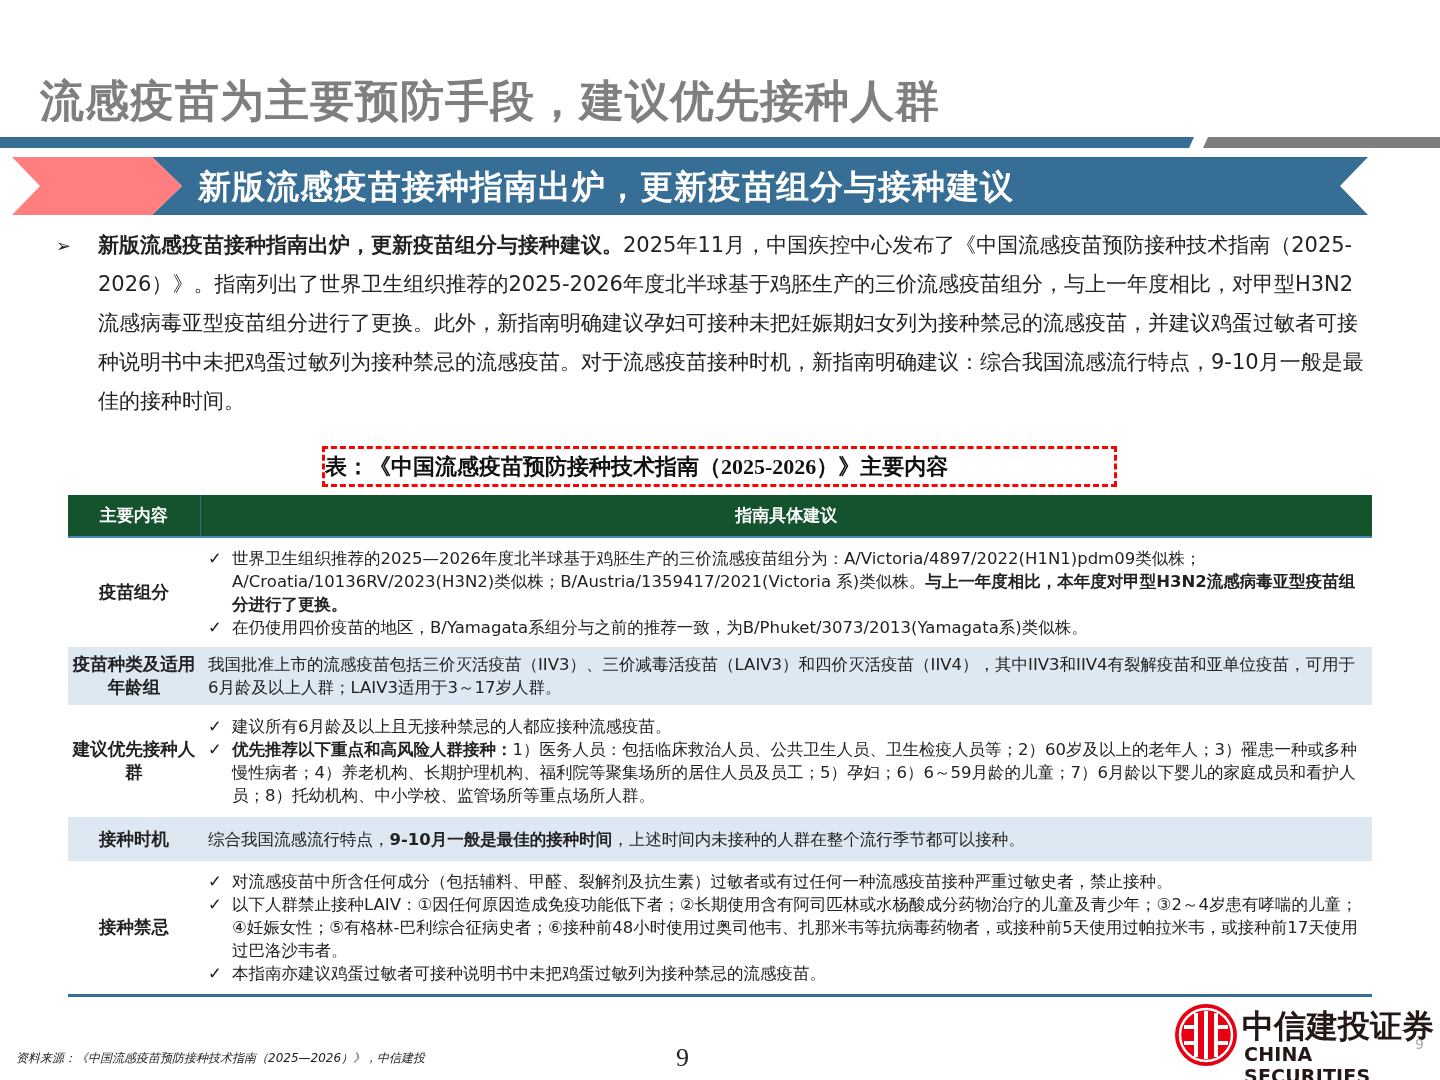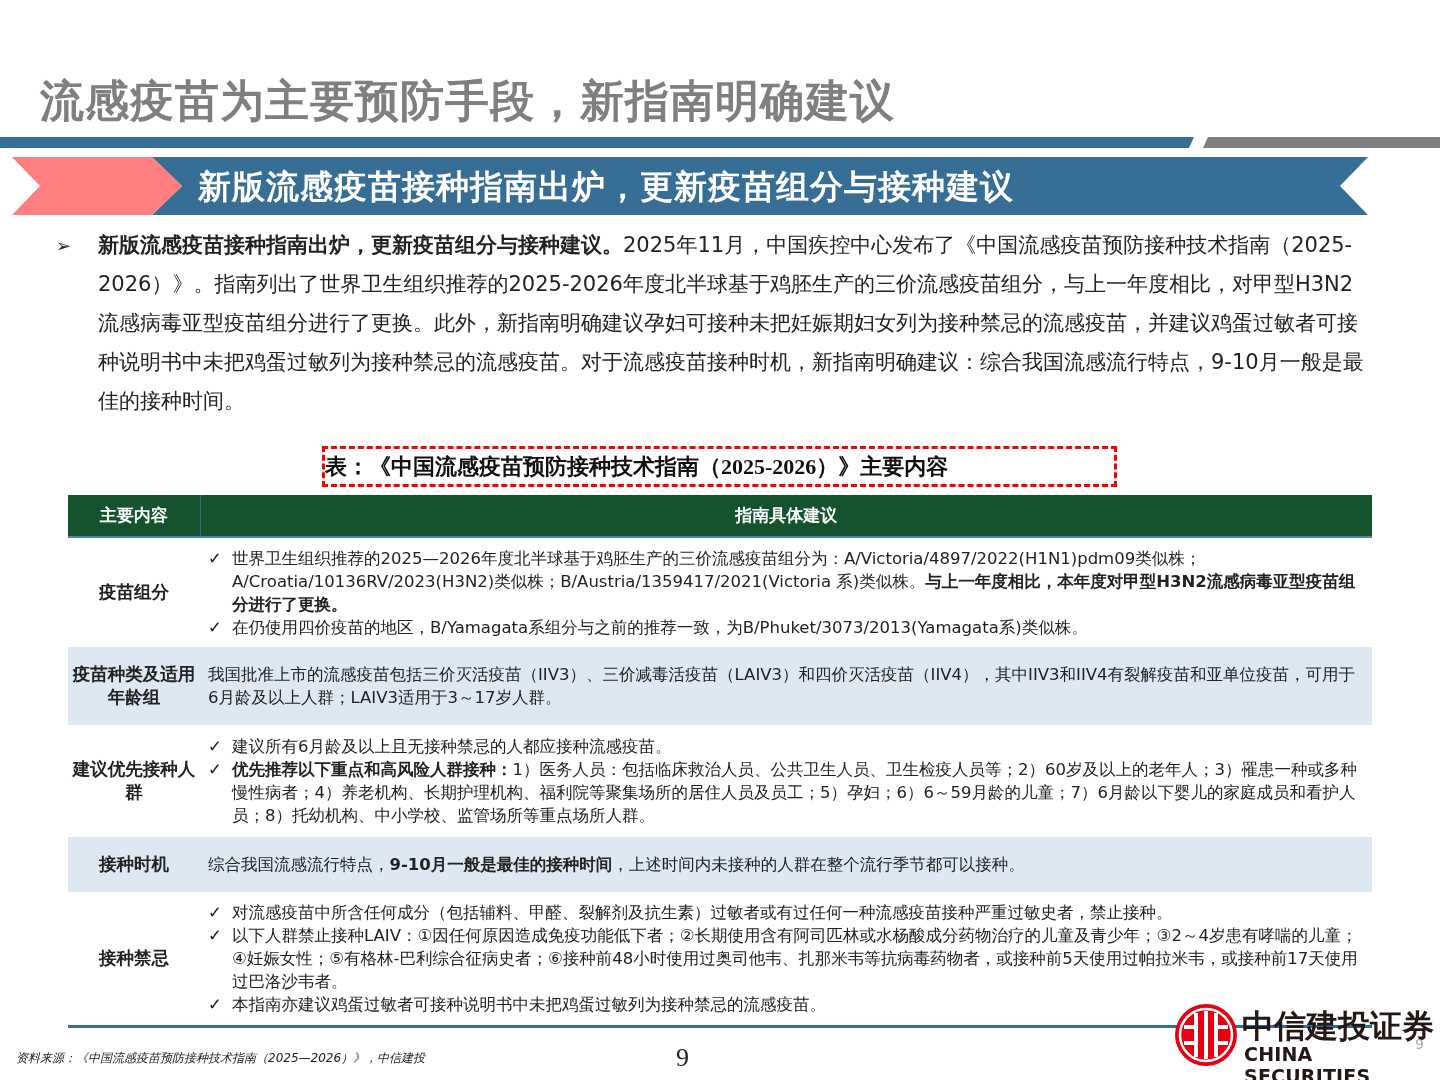--- a/index.html
+++ b/index.html
@@ -29,40 +29,40 @@
   .summary b { font-weight: bold; }
 
   .caption { position: absolute; left: 322px; top: 446px; width: 795px; height: 41px;
     border: 3px dashed #ff0000; font-size: 22px; font-weight: bold; line-height: 35px; color: #111; }
   .caption .serif { font-family: "Liberation Serif", "DejaVu Serif", serif; }
 
   .tbl { position: absolute; left: 68px; top: 495px; width: 1304px; border-collapse: collapse; font-size: 16.5px; }
   .tbl th { background: #14532d; color: #fff; font-weight: bold; height: 42px; font-size: 17px; border-bottom: 2px solid #4a86b2; }
   .tbl th.c1 { width: 132px; border-right: 1px solid #2e6c96; }
   .tbl td { vertical-align: middle; padding: 4px 8px; line-height: 23px; }
-  .tbl td.c1 { text-align: center; font-weight: bold; font-size: 17.5px; padding: 16px 4px; }
+  .tbl td.c1 { text-align: center; font-weight: bold; font-size: 17.5px; padding: 6px 4px; }
   .tbl tr.shade td { background: #dde8f3; }
   .tbl tr.last td { border-bottom: 3px solid #376e95; }
   .chk { display: flex; }
   .chk .mark { width: 24px; flex: none; }
   .tbl b { font-weight: bold; }
 
   .source { position: absolute; left: 16px; top: 1050px; font-size: 12px; font-style: italic; color: #222; }
   .page-num { position: absolute; left: 676px; top: 1043px; font-family: "Liberation Serif", serif; font-size: 26px; color: #222; }
 
   .logo { position: absolute; left: 1174px; top: 1003px; width: 266px; height: 64px; }
   .logo-mark { position: absolute; left: 0; top: 0; width: 64px; height: 64px; }
   .logo-cn { position: absolute; left: 68px; top: 2px; font-size: 32px; font-weight: bold; color: #231815; font-family: "DejaVu Serif", serif; letter-spacing: 0px; }
   .logo-en { position: absolute; left: 70px; top: 40px; font-size: 19px; font-weight: bold; color: #231815; letter-spacing: 0.2px; }
   .logo-pg { position: absolute; left: 1415px; top: 1036px; font-size: 14px; color: #aaa; }
 </style>
 </head>
 <body>
 
-<div class="page-title">流感疫苗为主要预防手段，新指南明确建议</div>
+<div class="page-title">流感疫苗为主要预防手段，建议优先接种人群</div>
 <div class="rule-blue"></div>
 <div class="rule-gray"></div>
 
 <div class="banner">
   <div class="banner-blue"></div>
   <div class="banner-pink"></div>
   <div class="banner-text">新版流感疫苗接种指南出炉，更新疫苗组分与接种建议</div>
 </div>
 
 <div class="summary">

